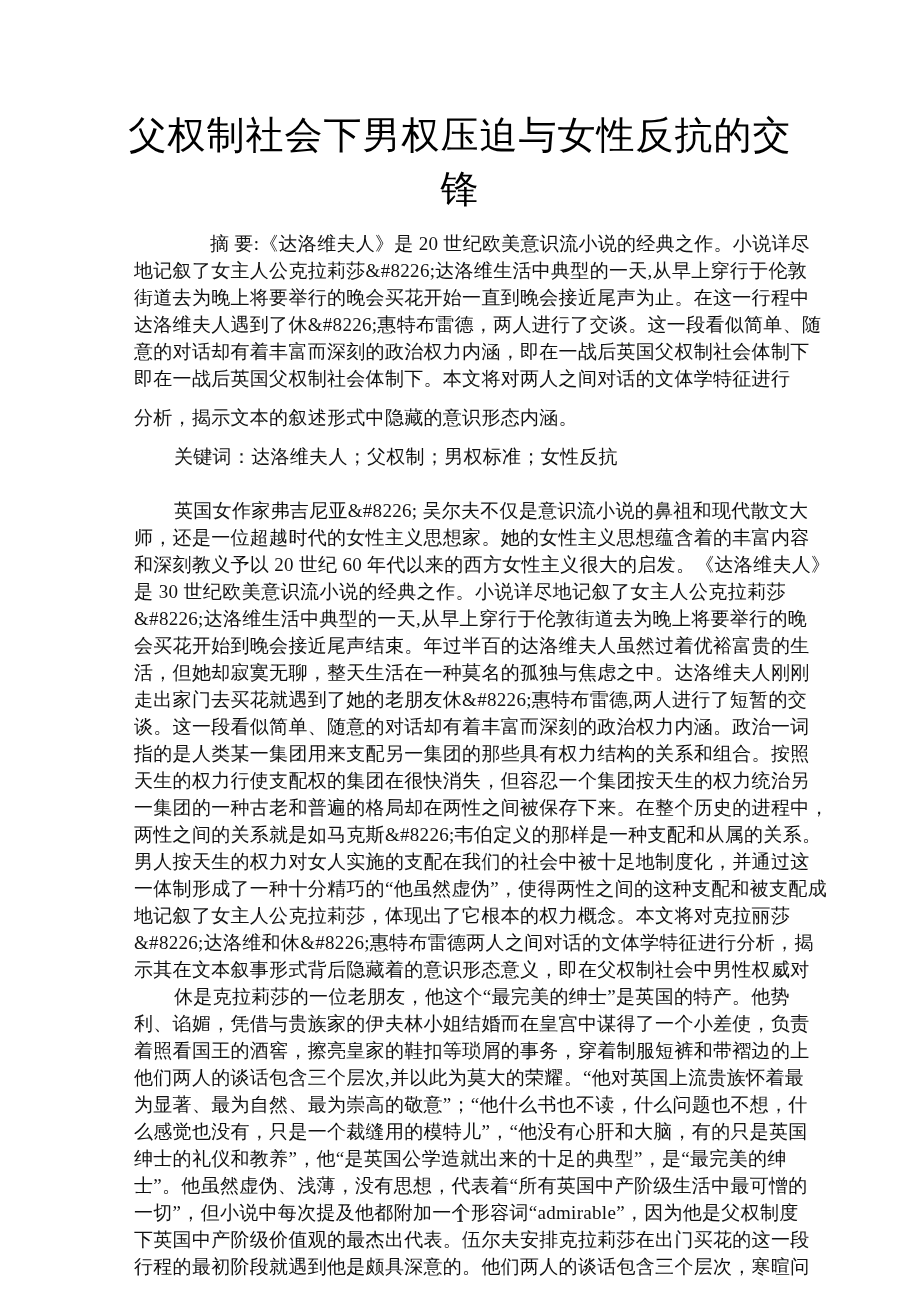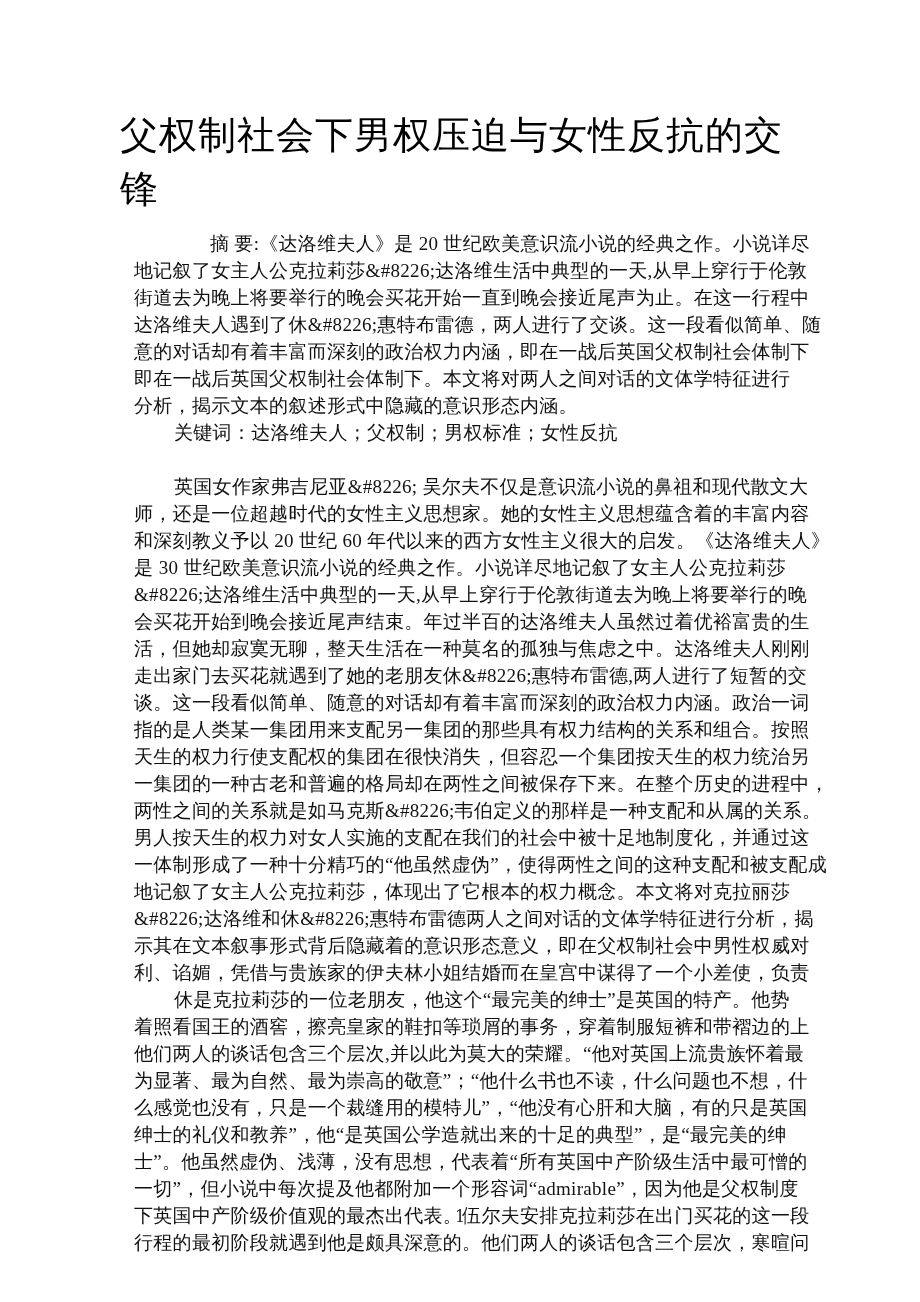--- a/index.html
+++ b/index.html
@@ -1,26 +1,26 @@
 <!DOCTYPE html>
 <html><head>
 <meta charset="utf-8">
 <style>
   html, body { margin: 0; padding: 0; background: #ffffff; }
   body { width: 920px; height: 1302px; position: relative; overflow: hidden;
          font-family: "DejaVu Serif", "Liberation Serif", serif; color: #111; }
   .page { position: absolute; left: 0; top: 0; width: 920px; height: 1302px; }
   .title { position: absolute; left: 120px; top: 108px; width: 680px;
-           font-family: "DejaVu Sans", "Liberation Sans", sans-serif;
+           text-align: center; font-family: "DejaVu Sans", "Liberation Sans", sans-serif;
            font-size: 38px; line-height: 54px; color: #000; letter-spacing: 1px; }
   .body { position: absolute; left: 134px; top: 230px; width: 652px; font-family: Liberation Serif, serif; }
   .line { display: block; height: 27px; line-height: 27px; font-size: 19px;
           white-space: nowrap; text-align: justify; text-align-last: justify;
           letter-spacing: 0.3px; }
-  .line.last { text-align-last: left; }
+  .line.last { text-align-last: left; margin-top: 12px; }
   .blank { height: 27px; }
   .indent { padding-left: 40px; }
   .indent2 { padding-left: 76px; }
   .page-number { position: absolute; left: 0; width: 920px; top: 1207px; text-align: center;
                  font-size: 16px; color: #222; }
 </style>
 </head>
 <body>
 
 <div class="page">
@@ -57,22 +57,22 @@
       <span class="line">一集团的一种古老和普遍的格局却在两性之间被保存下来。在整个历史的进程中，</span>
       <span class="line">两性之间的关系就是如马克斯&amp;#8226;韦伯定义的那样是一种支配和从属的关系。</span>
       <span class="line">男人按天生的权力对女人实施的支配在我们的社会中被十足地制度化，并通过这</span>
       <span class="line">一体制形成了一种十分精巧的“他虽然虚伪”，使得两性之间的这种支配和被支配成</span>
       <span class="line">地记叙了女主人公克拉莉莎，体现出了它根本的权力概念。本文将对克拉丽莎</span>
       <span class="line">&amp;#8226;达洛维和休&amp;#8226;惠特布雷德两人之间对话的文体学特征进行分析，揭</span>
       <span class="line">示其在文本叙事形式背后隐藏着的意识形态意义，即在父权制社会中男性权威对</span>
     </div>
 
     <div>
+      <span class="line indent">休是克拉莉莎的一位老朋友，他这个“最完美的绅士”是英国的特产。他势</span>
       <span class="line">利、谄媚，凭借与贵族家的伊夫林小姐结婚而在皇宫中谋得了一个小差使，负责</span>
-      <span class="line indent">休是克拉莉莎的一位老朋友，他这个“最完美的绅士”是英国的特产。他势</span>
       <span class="line">着照看国王的酒窖，擦亮皇家的鞋扣等琐屑的事务，穿着制服短裤和带褶边的上</span>
       <span class="line">他们两人的谈话包含三个层次,并以此为莫大的荣耀。“他对英国上流贵族怀着最</span>
       <span class="line">为显著、最为自然、最为崇高的敬意”；“他什么书也不读，什么问题也不想，什</span>
       <span class="line">么感觉也没有，只是一个裁缝用的模特儿”，“他没有心肝和大脑，有的只是英国</span>
       <span class="line">绅士的礼仪和教养”，他“是英国公学造就出来的十足的典型”，是“最完美的绅</span>
       <span class="line">士”。他虽然虚伪、浅薄，没有思想，代表着“所有英国中产阶级生活中最可憎的</span>
       <span class="line">一切”，但小说中每次提及他都附加一个形容词“admirable”，因为他是父权制度</span>
       <span class="line">下英国中产阶级价值观的最杰出代表。伍尔夫安排克拉莉莎在出门买花的这一段</span>
       <span class="line">行程的最初阶段就遇到他是颇具深意的。他们两人的谈话包含三个层次，寒暄问</span>
     </div>

